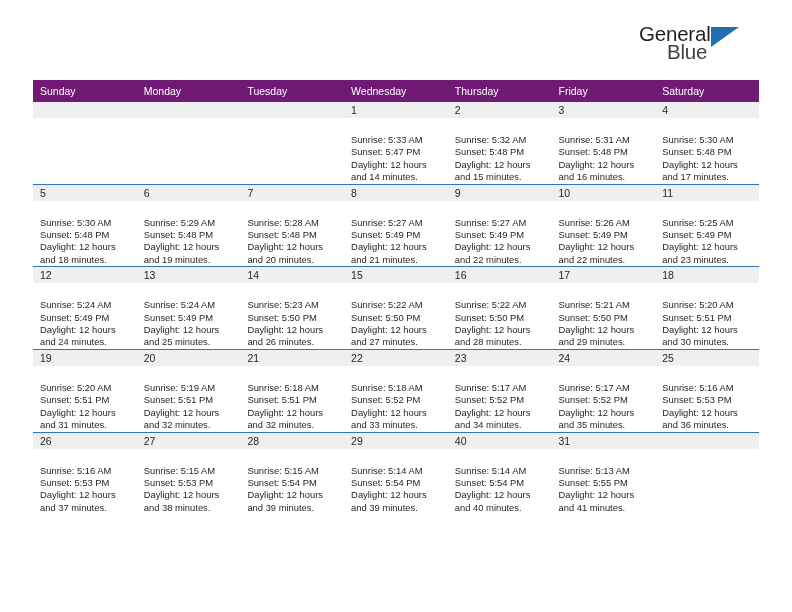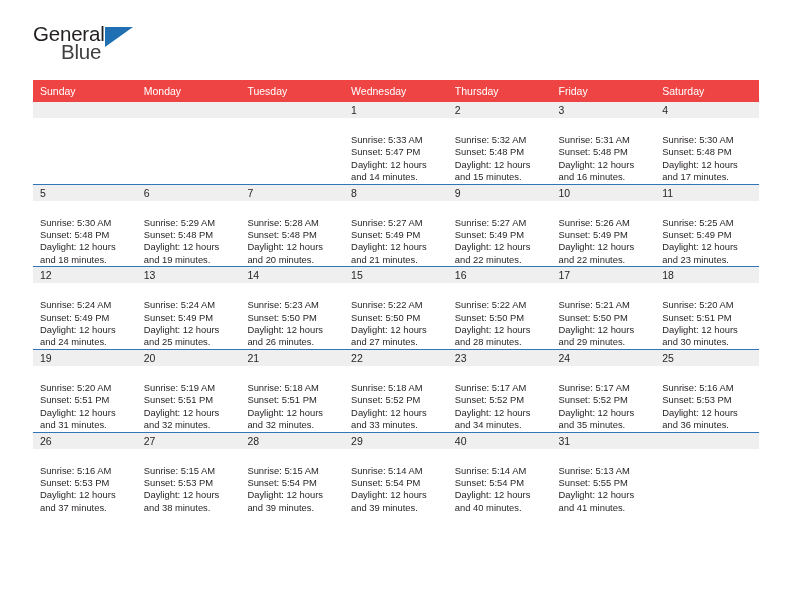--- a/index.html
+++ b/index.html
@@ -21,21 +21,21 @@
     box-sizing: border-box;
     padding: 0 33px;
   }
 
   
   .header {
     position: relative;
     height: 76px;
     display: flex;
     align-items: flex-start;
-    justify-content: space-between;
+    justify-content: flex-end;
   }
   .logo {
     position: relative;
     margin-top: 24px;
     width: 120px;
     height: 48px;
     line-height: 1;
     user-select: none;
   }
   .logo-general {
@@ -81,21 +81,21 @@
   }
 
   
   table.calendar {
     width: 726px;
     border-collapse: collapse;
     table-layout: fixed;
     margin-top: 4px;
   }
   table.calendar th {
-    background: #ef4444;
+    background: #701a75;
     color: #ffffff;
     font-size: 10.5px;
     font-weight: normal;
     text-align: left;
     padding: 5px 0 5px 7px;
     height: 11px;
     border: none;
   }
   table.calendar td {
     vertical-align: top;

